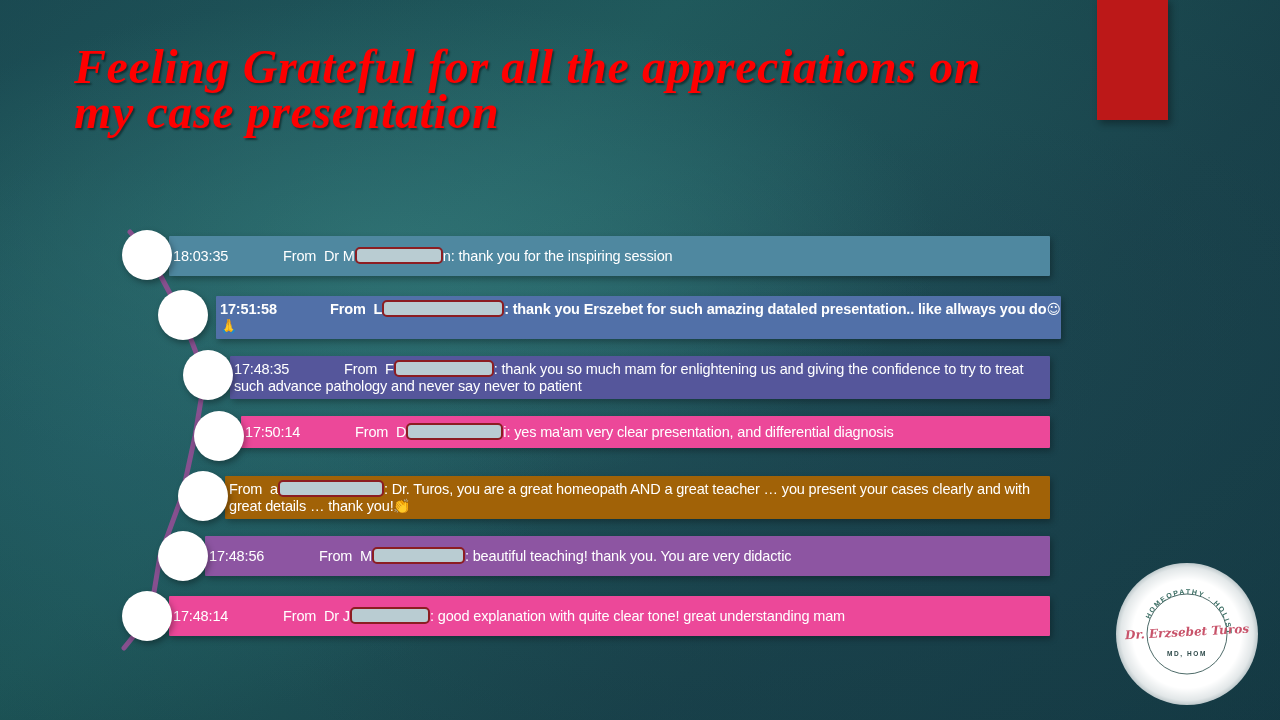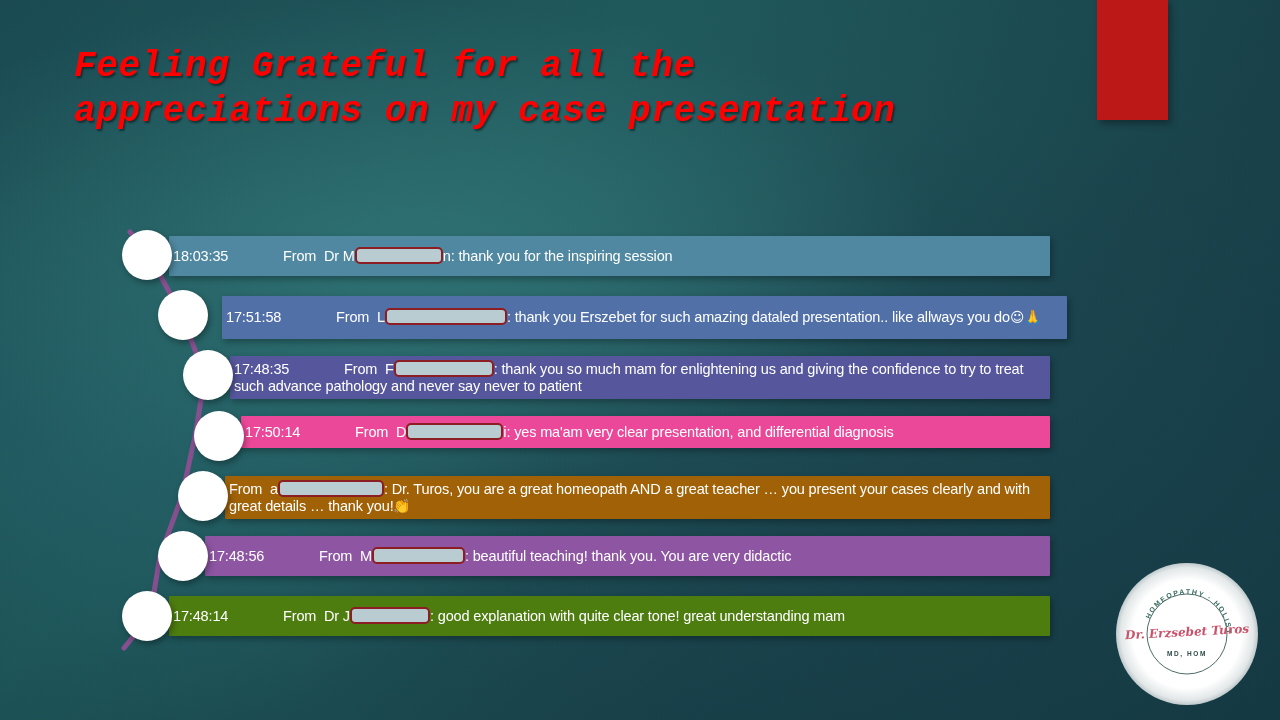--- a/index.html
+++ b/index.html
@@ -38,24 +38,24 @@
     left: 1097px; top: -2px;
     width: 71px; height: 122px;
     background: #bc1818;
     box-shadow: 3px 4px 7px rgba(0,0,0,0.33);
   }
 
   
   .title-wrap { position: absolute; left: 74px; top: 44px; width: 960px; }
 
   .title-main {
-    font-family: Liberation Mono, monospace;
-    font-weight: 700;
-    font-style: italic;
-    font-size: 36px;
+    font-family: Liberation Serif, serif;
+    font-weight: 700;
+    font-style: italic;
+    font-size: 48px;
     line-height: 45px;
     letter-spacing: 0.6px;
     color: #ff0000;
     text-shadow: 1.5px 1.5px 2px rgba(0,0,0,0.45);
     max-width: 910px;
   }
 
   .title-sub1 {
     margin-top: 7px;
     font-family: "DejaVu Serif", serif;
@@ -186,36 +186,36 @@
       <div class="node" style="left: 183px; top: 350px;"></div>
       <div class="node" style="left: 194px; top: 411px;"></div>
       <div class="node" style="left: 178px; top: 471px;"></div>
       <div class="node" style="left: 158px; top: 531px;"></div>
       <div class="node" style="left: 122px; top: 591px;"></div>
     </div>
   <div id="bar-layer">
       <div class="bar" style="left: 169px; top: 236px; width: 881px; height: 40px; background: rgb(79, 136, 160);">
         <div class="bar-inner"><span class="time">18:03:35</span><span class="gap"></span><span>From&nbsp;&nbsp;Dr M</span><span class="redact" style="width: 88px;"></span><span>n</span><span>: thank you for the inspiring session</span></div>
       </div>
-      <div class="bar" style="left: 222px; top: 296px; width: 845px; height: 43px; background: rgb(81, 112, 168);">
+      <div class="bar" style="left: 216px; top: 296px; width: 845px; height: 43px; background: rgb(81, 112, 168); font-weight: bold;">
         <div class="bar-inner"><span class="time">17:51:58</span><span class="gap"></span><span>From&nbsp;&nbsp;L</span><span class="redact" style="width: 122px;"></span><span>: thank you Erszebet for such amazing dataled presentation.. like allways you do</span><span class="emoji">☺🙏</span></div>
       </div>
       <div class="bar" style="left: 230px; top: 356px; width: 820px; height: 43px; background: rgb(85, 86, 155);">
         <div class="bar-inner"><span class="time">17:48:35</span><span class="gap"></span><span>From&nbsp;&nbsp;F</span><span class="redact" style="width: 100px;"></span><span>: thank you so much mam for enlightening us and giving the confidence to try to treat such advance pathology and never say never to patient</span></div>
       </div>
       <div class="bar" style="left: 241px; top: 416px; width: 809px; height: 32px; background: #ec4899;">
         <div class="bar-inner"><span class="time">17:50:14</span><span class="gap"></span><span>From&nbsp;&nbsp;D</span><span class="redact" style="width: 97px;"></span><span>i</span><span>: yes ma'am  very clear presentation, and differential diagnosis</span></div>
       </div>
       <div class="bar" style="left: 225px; top: 476px; width: 825px; height: 43px; background: #a16207;">
         <div class="bar-inner"><span>From&nbsp;&nbsp;a</span><span class="redact" style="width: 106px;"></span><span>: Dr. Turos, you are a great homeopath AND a great teacher … you present your cases clearly and with great details … thank you!</span><span class="emoji">👏</span></div>
       </div>
       <div class="bar" style="left: 205px; top: 536px; width: 845px; height: 40px; background: rgb(141, 85, 162);">
         <div class="bar-inner"><span class="time">17:48:56</span><span class="gap"></span><span>From&nbsp;&nbsp;M</span><span class="redact" style="width: 93px;"></span><span>: beautiful teaching! thank you. You are very didactic</span></div>
       </div>
-      <div class="bar" style="left: 169px; top: 596px; width: 881px; height: 40px; background: #4d7c0f;">
+      <div class="bar" style="left: 169px; top: 596px; width: 881px; height: 40px; background: #ec4899;">
         <div class="bar-inner"><span class="time">17:48:14</span><span class="gap"></span><span>From&nbsp;&nbsp;Dr J</span><span class="redact" style="width: 80px;"></span><span>: good explanation with quite  clear tone!  great understanding  mam</span></div>
       </div>
     </div>
 </div>
 
 <div class="logo-glow"></div>
 <div class="logo-inner">
   <svg class="logo-ring" width="142" height="142" viewBox="0 0 142 142">
     <defs>
       <path id="arcTop" d="M 31 71 A 40 40 0 0 1 111 71" fill="none"></path>

